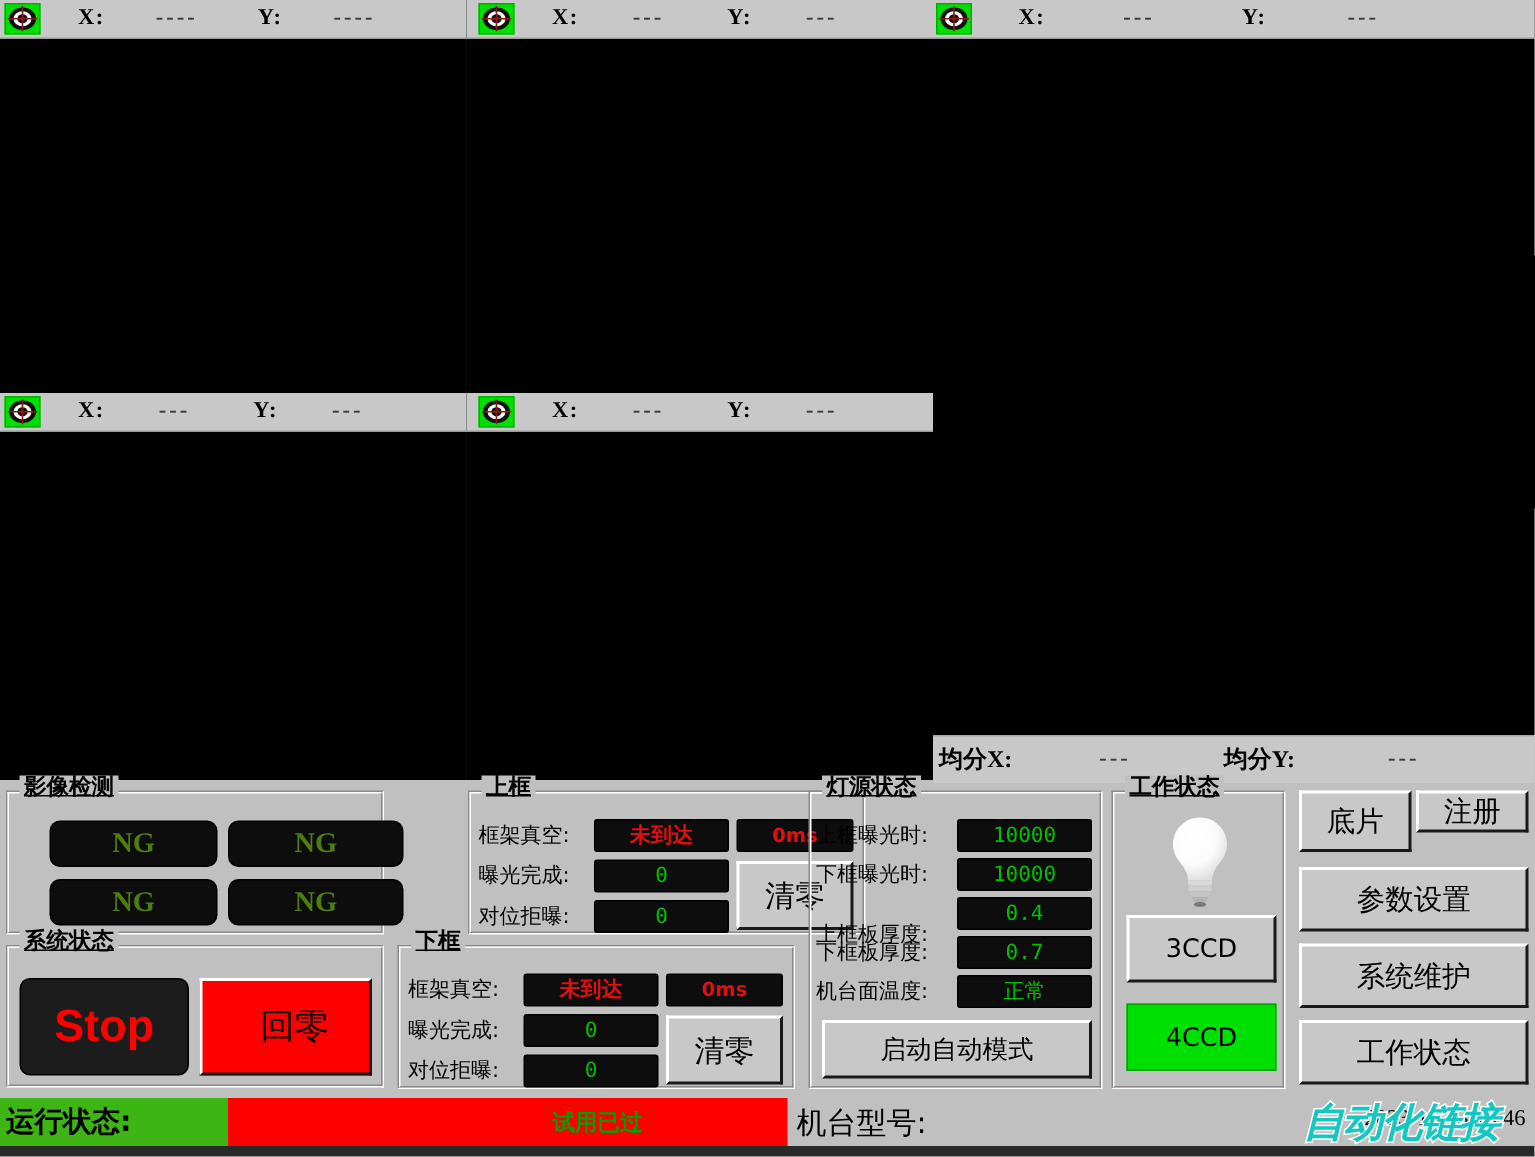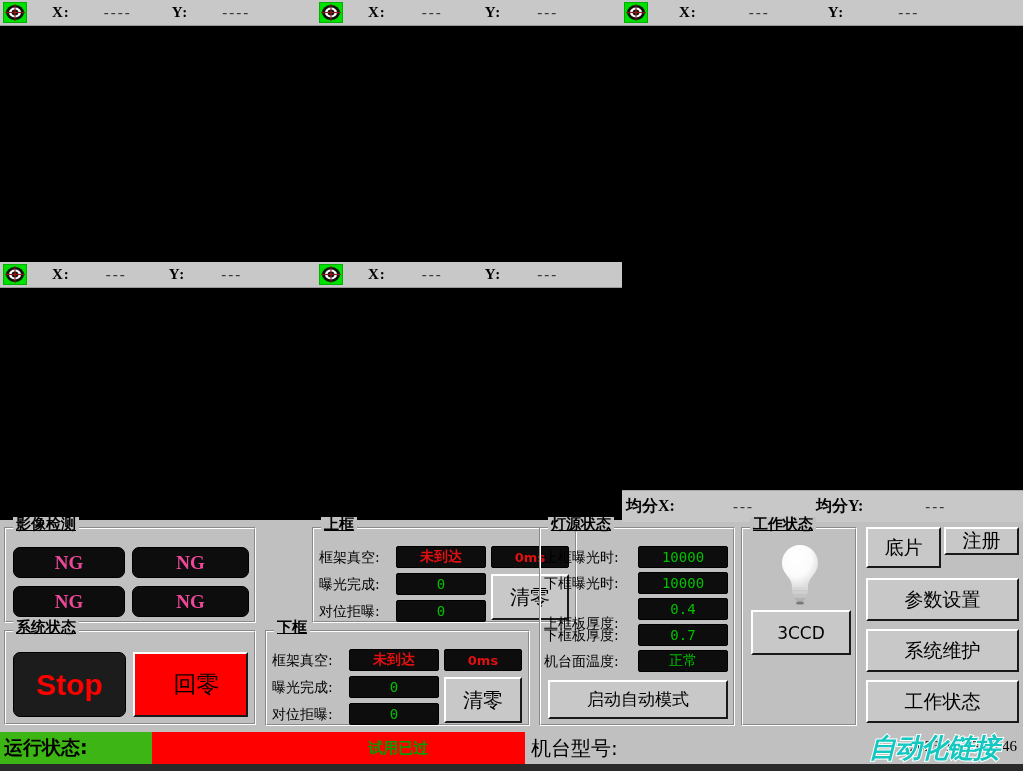--- a/index.html
+++ b/index.html
@@ -71,21 +71,21 @@
 
   
   .led {
     background: #0d0d0d; border: 1px solid #000;
     display: flex; align-items: center; justify-content: center;
     font-family: "DejaVu Sans Mono", monospace;
     font-size: 14px; color: #00c000;
     border-radius: 2px;
   }
   .led.red { color: #e01010; font-family: "DejaVu Sans", sans-serif; font-weight: bold; font-size: 14px; }
-  .led.ng  { color: #ec4899; font-family: "Liberation Serif", serif; font-weight: bold; font-size: 19px; border-radius: 7px; }
+  .led.ng  { color: #4d7c0f; font-family: "Liberation Serif", serif; font-weight: bold; font-size: 19px; border-radius: 7px; margin-left: 20px; }
   .led.cn  { font-family: "DejaVu Sans", sans-serif; font-size: 14px; }
 
   .row-label {
     font-family: "DejaVu Sans", sans-serif; font-size: 14px; color: #000;
     white-space: nowrap; line-height: 22px;
   }
 
   
   .btn {
     background: #c8c8c8;
@@ -322,20 +322,21 @@
     <span class="row-label" style="position:absolute; left:4px; top:122px;">机台面温度:</span>
     <div class="led cn" style="position:absolute; left:98px; top:122px; width:90px; height:22px;">正常</div>
 
     <div class="btn" style="position:absolute; left:8px; top:152px; width:180px; height:39px;">启动自动模式</div>
   </div>
 
   <div class="group" style="left:741px; top:527px; width:116px; height:199px;">
     <div class="group-inner"></div>
     <div class="group-title">工作状态</div>
     <div class="btn" style="position:absolute; left:9px; top:82px; width:100px; height:45px;">3CCD</div>
+    <div class="btn green" style="position:absolute; left:9px; top:141px; width:100px; height:45px; border:1px solid #00a000;">4CCD</div>
   </div>
 
   <div id="bulb">
     <svg width="44" height="62" viewBox="0 0 44 62">
       <defs>
         <radialGradient id="bulbg" cx="38%" cy="32%" r="70%">
           <stop offset="0%" stop-color="#ffffff"></stop>
           <stop offset="62%" stop-color="#fbfbfb"></stop>
           <stop offset="100%" stop-color="#dedede"></stop>
         </radialGradient>

